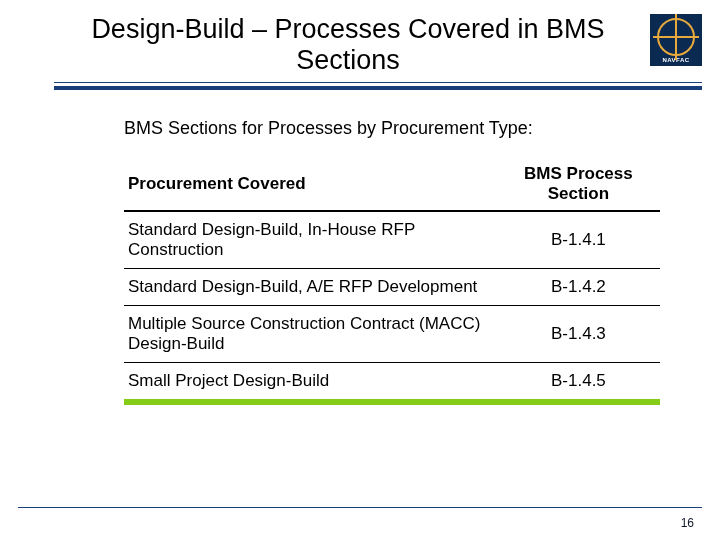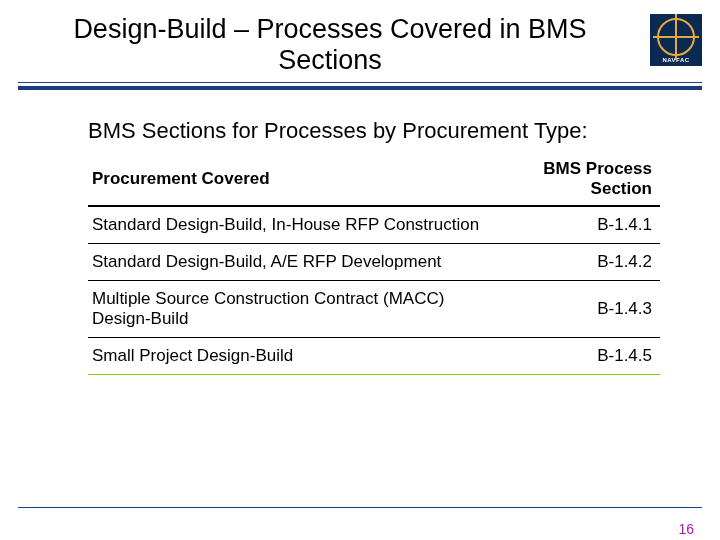--- a/index.html
+++ b/index.html
@@ -10,20 +10,21 @@
     width: 720px;
     height: 540px;
     position: relative;
     overflow: hidden;
   }
   .slide {
     width: 720px;
     height: 540px;
     position: relative;
     box-sizing: border-box;
+    padding-left: 36px;
   }
   .header {
     display: flex;
     align-items: flex-start;
     padding: 14px 18px 0 18px;
   }
   .title {
     flex: 1;
     font-size: 27px;
     font-weight: 400;
@@ -79,63 +80,63 @@
   }
   .title-rule .thick {
     height: 4px;
     background: #1a3e7a;
     margin-top: 3px;
   }
   .content {
     padding: 28px 60px 0 88px;
   }
   .subtitle {
-    font-size: 22px;
+    font-size: 18px;
     color: #000;
-    margin-bottom: 9px;
+    margin-bottom: 19px;
   }
   table {
     width: 100%;
     border-collapse: collapse;
     font-size: 17px;
   }
   thead th {
     text-align: left;
     font-weight: bold;
     padding: 6px 8px 6px 4px;
     border-bottom: 2px solid #000;
   }
   thead th.col-section {
-    text-align: right;
+    text-align: center;
   }
   tbody td {
     padding: 8px 8px 8px 4px;
     border-bottom: 1px solid #000;
     vertical-align: middle;
   }
   tbody td.col-section {
-    text-align: right;
+    text-align: center;
   }
   tbody tr:last-child td {
-    border-bottom: 1px solid #84cc16;
+    border-bottom: 6px solid #84cc16;
   }
   .footer-rule {
     position: absolute;
     left: 18px;
     right: 18px;
     bottom: 32px;
     height: 1px;
     background: #1a3e7a;
   }
   .page-num {
     position: absolute;
     right: 26px;
-    bottom: 3px;
-    font-size: 14px;
-    color: #a21caf;
+    bottom: 10px;
+    font-size: 12px;
+    color: #0f172a;
   }
 </style>
 </head>
 <body>
 
 <div class="slide">
 
   <div class="header">
     <div class="title">Design-Build – Processes Covered in BMS Sections</div>
     <div class="logo">

